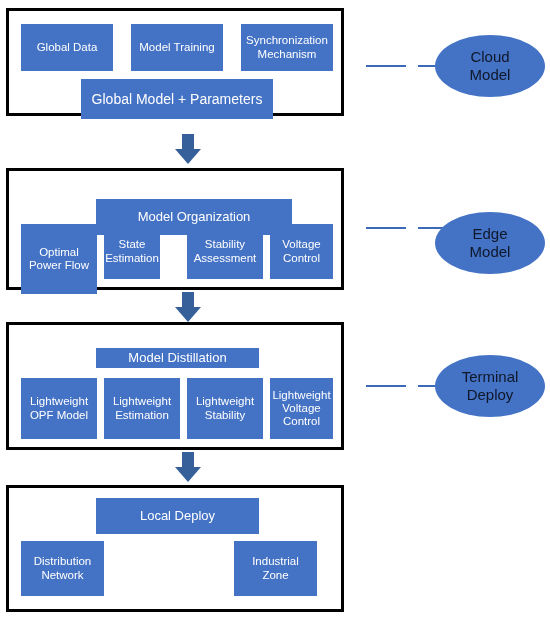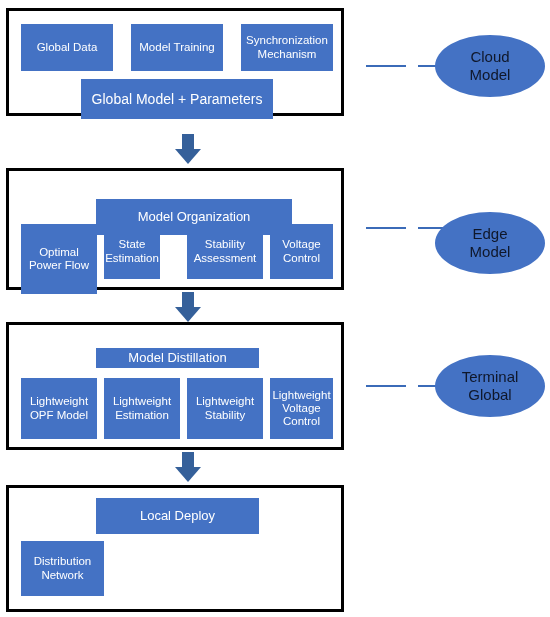--- a/index.html
+++ b/index.html
@@ -198,26 +198,28 @@
 Control</div>
   </div>
 
   <div class="side-arrow" style="left:366px; top:380px;">
     <div class="seg1"></div>
     <div class="seg2"></div>
     <div class="head"></div>
   </div>
 
   <div class="ellipse" style="left:435px; top:355px;">Terminal
-Global</div>
+Deploy</div>
 
   <div class="down-arrow" style="left:175px; top:452px;">
     <div class="shaft"></div>
     <div class="head"></div>
   </div>
 
   <div class="tier" id="tier-4">
     <div class="node" style="left:12px; top:53px; width:83px; height:55px;">Distribution
 Network</div>
     <div class="node header" style="left:87px; top:10px; width:163px; height:36px;">Local Deploy</div>
+    <div class="node" style="left:225px; top:53px; width:83px; height:55px;">Industrial
+Zone</div>
   </div>
 
 </div>
 
 </body></html>

